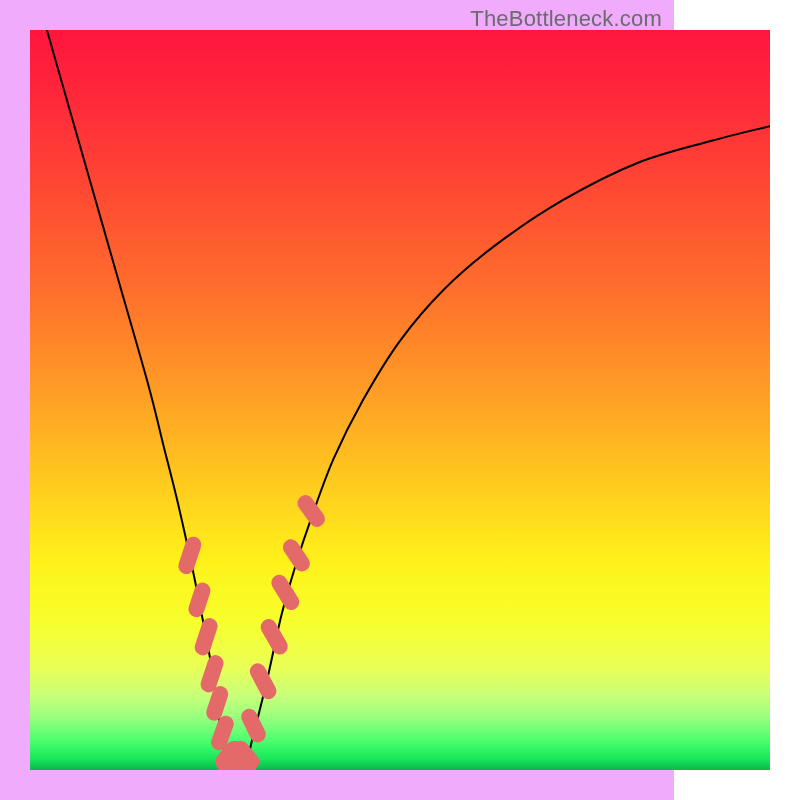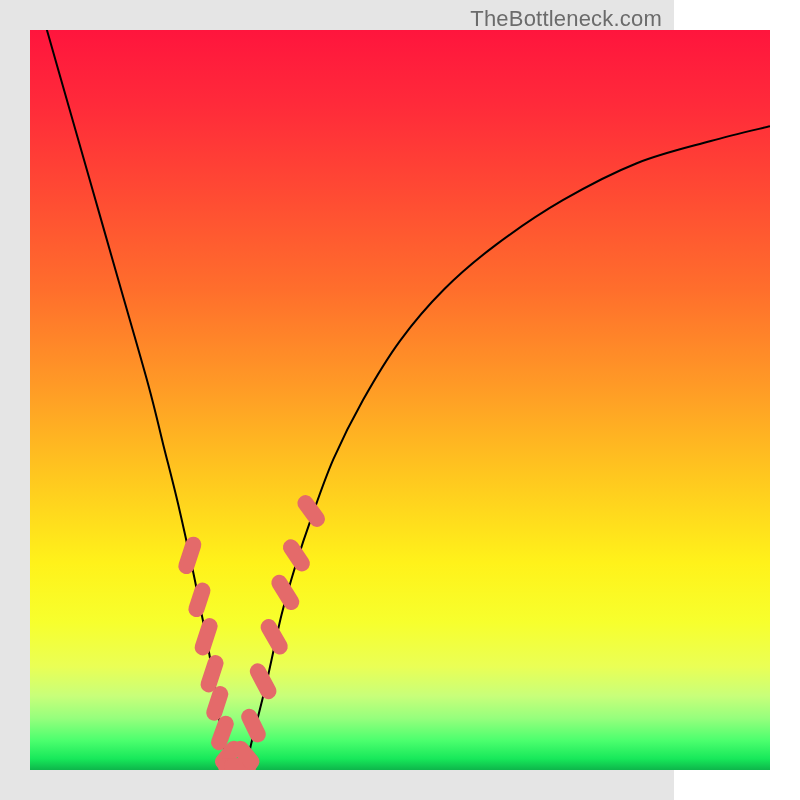--- a/index.html
+++ b/index.html
@@ -6,21 +6,21 @@
     margin: 0;
     padding: 0;
     width: 800px;
     height: 800px;
     overflow: hidden;
     font-family: Arial, Helvetica, sans-serif;
   }
   .frame {
     width: 674px;
     height: 800px;
-    background: #e5e5e5;
+    background: #f0abfc;
     position: relative;
     box-sizing: border-box;
   }
   .plot-area {
     position: absolute;
     left: 30px;
     top: 30px;
     width: 740px;
     height: 740px;
     overflow: hidden;

